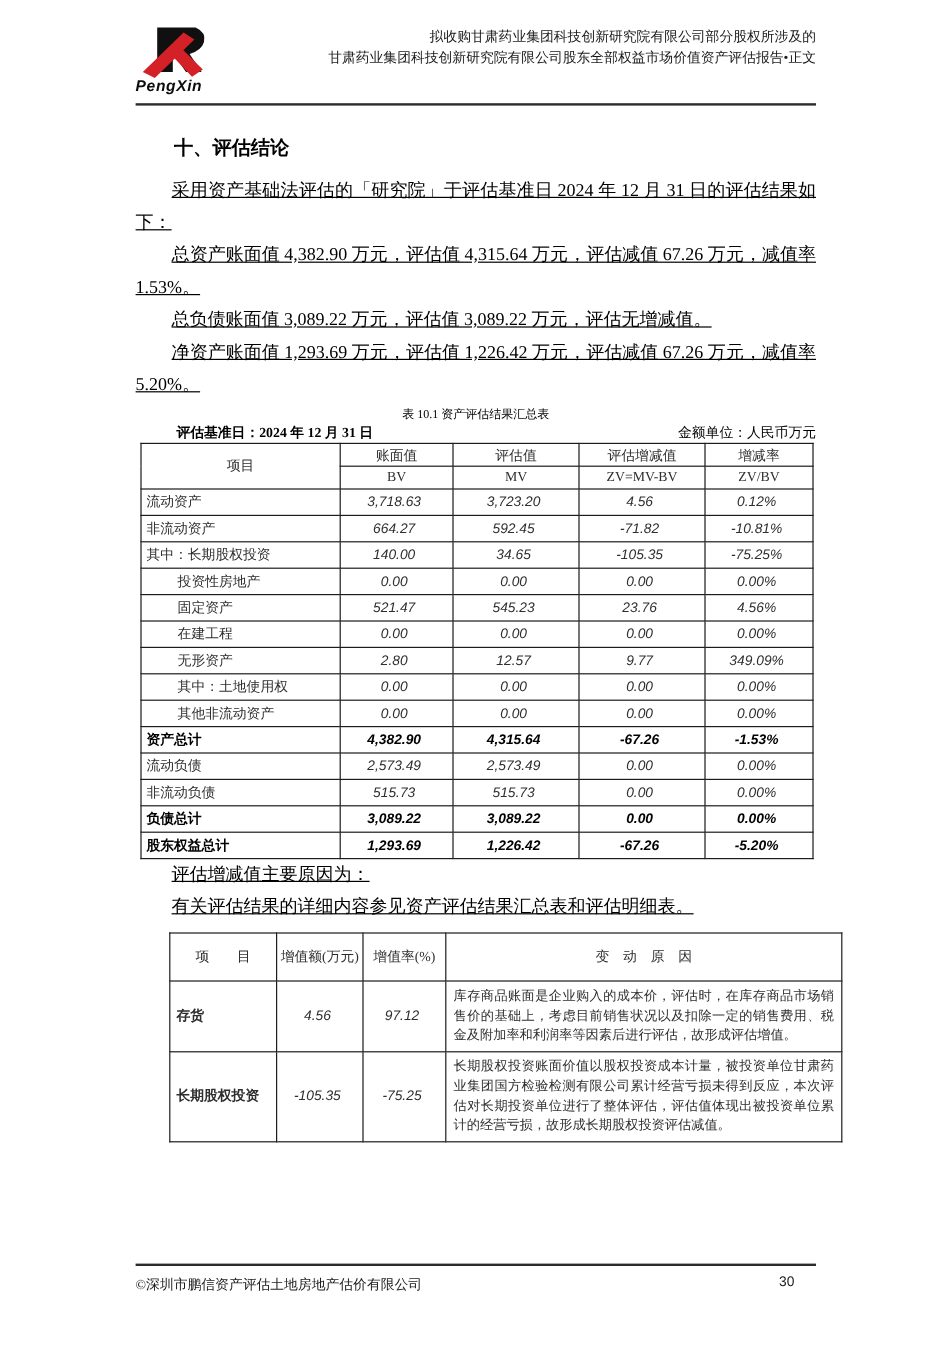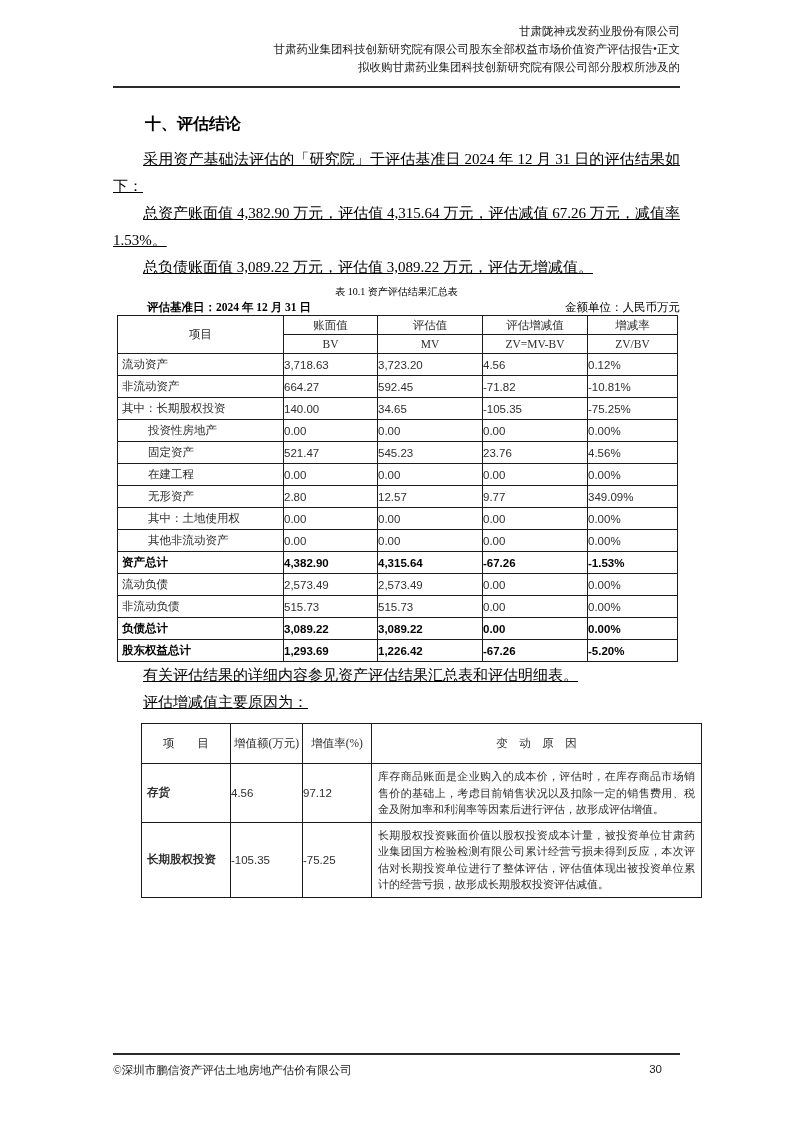--- a/index.html
+++ b/index.html
@@ -28,22 +28,22 @@
   
   .tbl-title { margin-top:2px; font-size:10px; line-height:17px; text-align:center; }
   .tbl-subline { margin-left:4px; display:flex; justify-content:space-between;
                  font-size:11.5px; line-height:15px; }
   .tbl-subline .left { padding-left:30px;font-weight:bold; }
   table { border-collapse:collapse; table-layout:fixed; margin-left:4px; width:560px; }
   td { border:1px solid #1c1c1c; font-size:11.5px; color:#2e2e2e; vertical-align:middle; }
   .t1 td.hc { height:19px; text-align:center; }
   .t1 td.lbl { height:22px; padding-left:4px; text-align:left; }
   .t1 td.lbl.ind { padding-left:30px; }
-  .t1 td.num, .t2 td.num { text-align:left; padding-right:4px;
-        font-family:"Liberation Sans","DejaVu Sans",sans-serif; }
+  .t1 td.num, .t2 td.num { text-align:center; padding-right:4px;
+        font-family:"Liberation Sans","DejaVu Sans",sans-serif;font-style:italic; }
   .t1 tr.total td { font-weight:bold; color:#000; }
 
   .note { margin-top:10px; }
   .reasons-intro { margin-top:2px; }
 
   
   .t2 { margin-top:7px;margin-left:28px; }
   .t2 td.hc { height:40px; text-align:center; font-size:11.5px; }
   .t2 td.item { padding-left:5px; font-size:11.5px;font-weight:bold; }
   .t2 td.reason { font-size:11px; line-height:16.5px; text-align:justify;
@@ -57,33 +57,41 @@
                 font-size:11.5px; color:#1a1a1a; }
   .footer-row .pageno { padding-right:18px; font-family:"Liberation Sans",sans-serif; }
 </style>
 </head>
 <body>
 
 <div class="page">
   <div class="content">
 
     <div class="hdr">
+      <div class="logo">
+        <svg class="logo-mark" width="78" height="44" viewBox="0 0 78 44">
+          <path d="M18 1 L50 1 Q59 5 57 13 Q55 20 45 23 L55 38 L42 38 L33 25 L31 25 L31 38 L18 38 Z" fill="#101010"></path>
+          <path d="M6 38 L40 5 L49 11 L16 43 Z" fill="#d42027"></path>
+          <path d="M30 24 L38 18 L56 36 L47 42 Z" fill="#d42027"></path>
+        </svg>
+        <div class="logo-word">PengXin</div>
+      </div>
       <div class="hdr-lines">
-        <div>甘肃陇神戎发药业股份有限公司</div>
+        <div>拟收购甘肃药业集团科技创新研究院有限公司部分股权所涉及的</div>
         <div>甘肃药业集团科技创新研究院有限公司股东全部权益市场价值资产评估报告•正文</div>
-        <div>拟收购甘肃药业集团科技创新研究院有限公司部分股权所涉及的</div>
       </div>
     </div>
     <div class="rule"></div>
 
     <div class="h1">十、评估结论</div>
 
     <p class="body lead">采用资产基础法评估的「研究院」于评估基准日 2024 年 12 月 31 日的评估结果如下：</p>
     <p class="body">总资产账面值 4,382.90 万元，评估值 4,315.64 万元，评估减值 67.26 万元，减值率 1.53%。</p>
     <p class="body">总负债账面值 3,089.22 万元，评估值 3,089.22 万元，评估无增减值。</p>
+    <p class="body">净资产账面值 1,293.69 万元，评估值 1,226.42 万元，评估减值 67.26 万元，减值率 5.20%。</p>
 
     <div class="tbl-title">表 10.1 资产评估结果汇总表</div>
     <div class="tbl-subline">
       <span class="left">评估基准日：2024 年 12 月 31 日</span>
       <span>金额单位：人民币万元</span>
     </div>
 
     <table class="t1">
       <colgroup>
         <col style="width:166px">
@@ -200,22 +208,22 @@
           <tr class="total-row total">
             <td class="lbl" style="font-weight: bold; color: rgb(0, 0, 0);">股东权益总计</td>
             <td class="num" style="font-weight: bold; color: rgb(0, 0, 0);">1,293.69</td>
             <td class="num" style="font-weight: bold; color: rgb(0, 0, 0);">1,226.42</td>
             <td class="num" style="font-weight: bold; color: rgb(0, 0, 0);">-67.26</td>
             <td class="num" style="font-weight: bold; color: rgb(0, 0, 0);">-5.20%</td>
           </tr>
         </tbody>
     </table>
 
+    <p class="body reasons-intro">评估增减值主要原因为：</p>
     <p class="body note">有关评估结果的详细内容参见资产评估结果汇总表和评估明细表。</p>
-    <p class="body reasons-intro">评估增减值主要原因为：</p>
 
     <table class="t2">
       <colgroup>
         <col style="width:89px">
           <col style="width:72px">
           <col style="width:69px">
           <col style="width:330px">
       </colgroup>
       <tbody>
         <tr>

